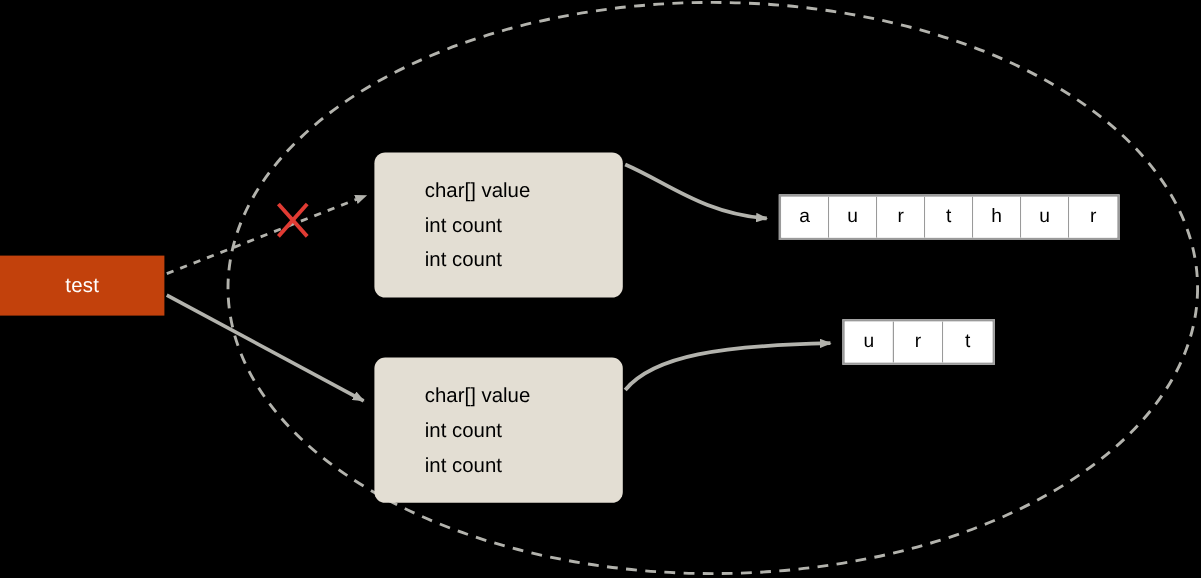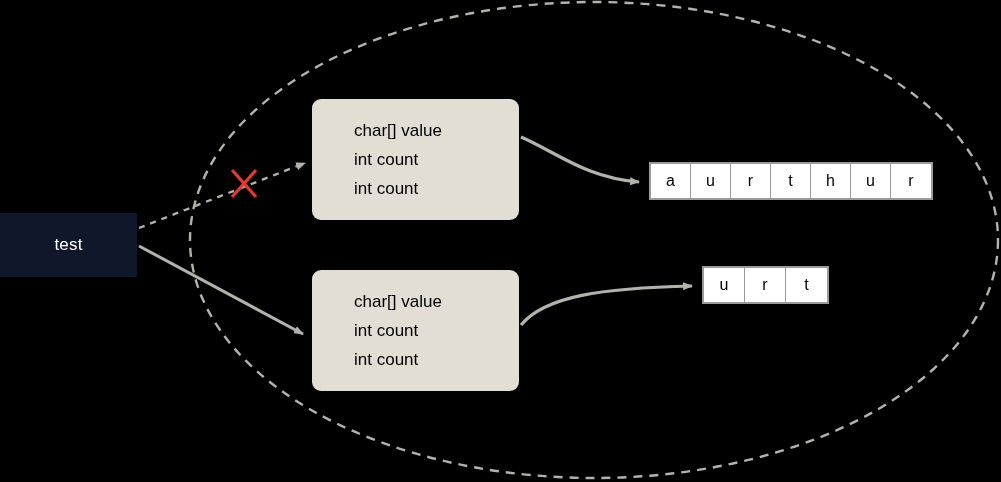--- a/index.html
+++ b/index.html
@@ -36,20 +36,21 @@
     position: absolute;
     border-radius: 9px;
     box-sizing: border-box;
     display: flex;
     flex-direction: column;
     justify-content: center;
     padding-left: 42px;
     font-size: 17px;
     color: #000000;
     font-family: "Liberation Sans", sans-serif;
+    margin-top: 28px;
   }
   .obj-field {
     line-height: 29px;
     white-space: pre;
   }
   .char-array {
     position: absolute;
     display: flex;
     box-sizing: border-box;
     border: 2px solid #9a9a9a;
@@ -92,21 +93,21 @@
     <path d="M 521 137 C 556 152, 586 178, 639 182" fill="none" stroke="#b3b3ad" stroke-width="3.2" marker-end="url(#arrowSolid)"></path>
 
     <path d="M 521 325 C 545 296, 602 288, 692 286" fill="none" stroke="#b3b3ad" stroke-width="3.2" marker-end="url(#arrowSolid)"></path>
 
     <g>
       <line x1="232" y1="170" x2="256" y2="197" stroke="#e03b33" stroke-width="3.2"></line>
       <line x1="256" y1="170" x2="232" y2="197" stroke="#e03b33" stroke-width="3.2"></line>
     </g>
   </svg>
 
-  <div class="var-box" style="left:0px; top:213px; width:137px; height:64px; background:#0f172a;">
+  <div class="var-box" style="left:0px; top:213px; width:137px; height:50px; background:#c2410c;">
     <span>test</span>
   </div>
 
   <div class="obj-box" style="left:312px; top:99px; width:207px; height:121px; background:#e3ded3;">
     <div class="obj-field">char[] value</div>
     <div class="obj-field">int count</div>
     <div class="obj-field">int count</div>
   </div>
 
   <div class="obj-box" style="left:312px; top:270px; width:207px; height:121px; background:#e3ded3;">

